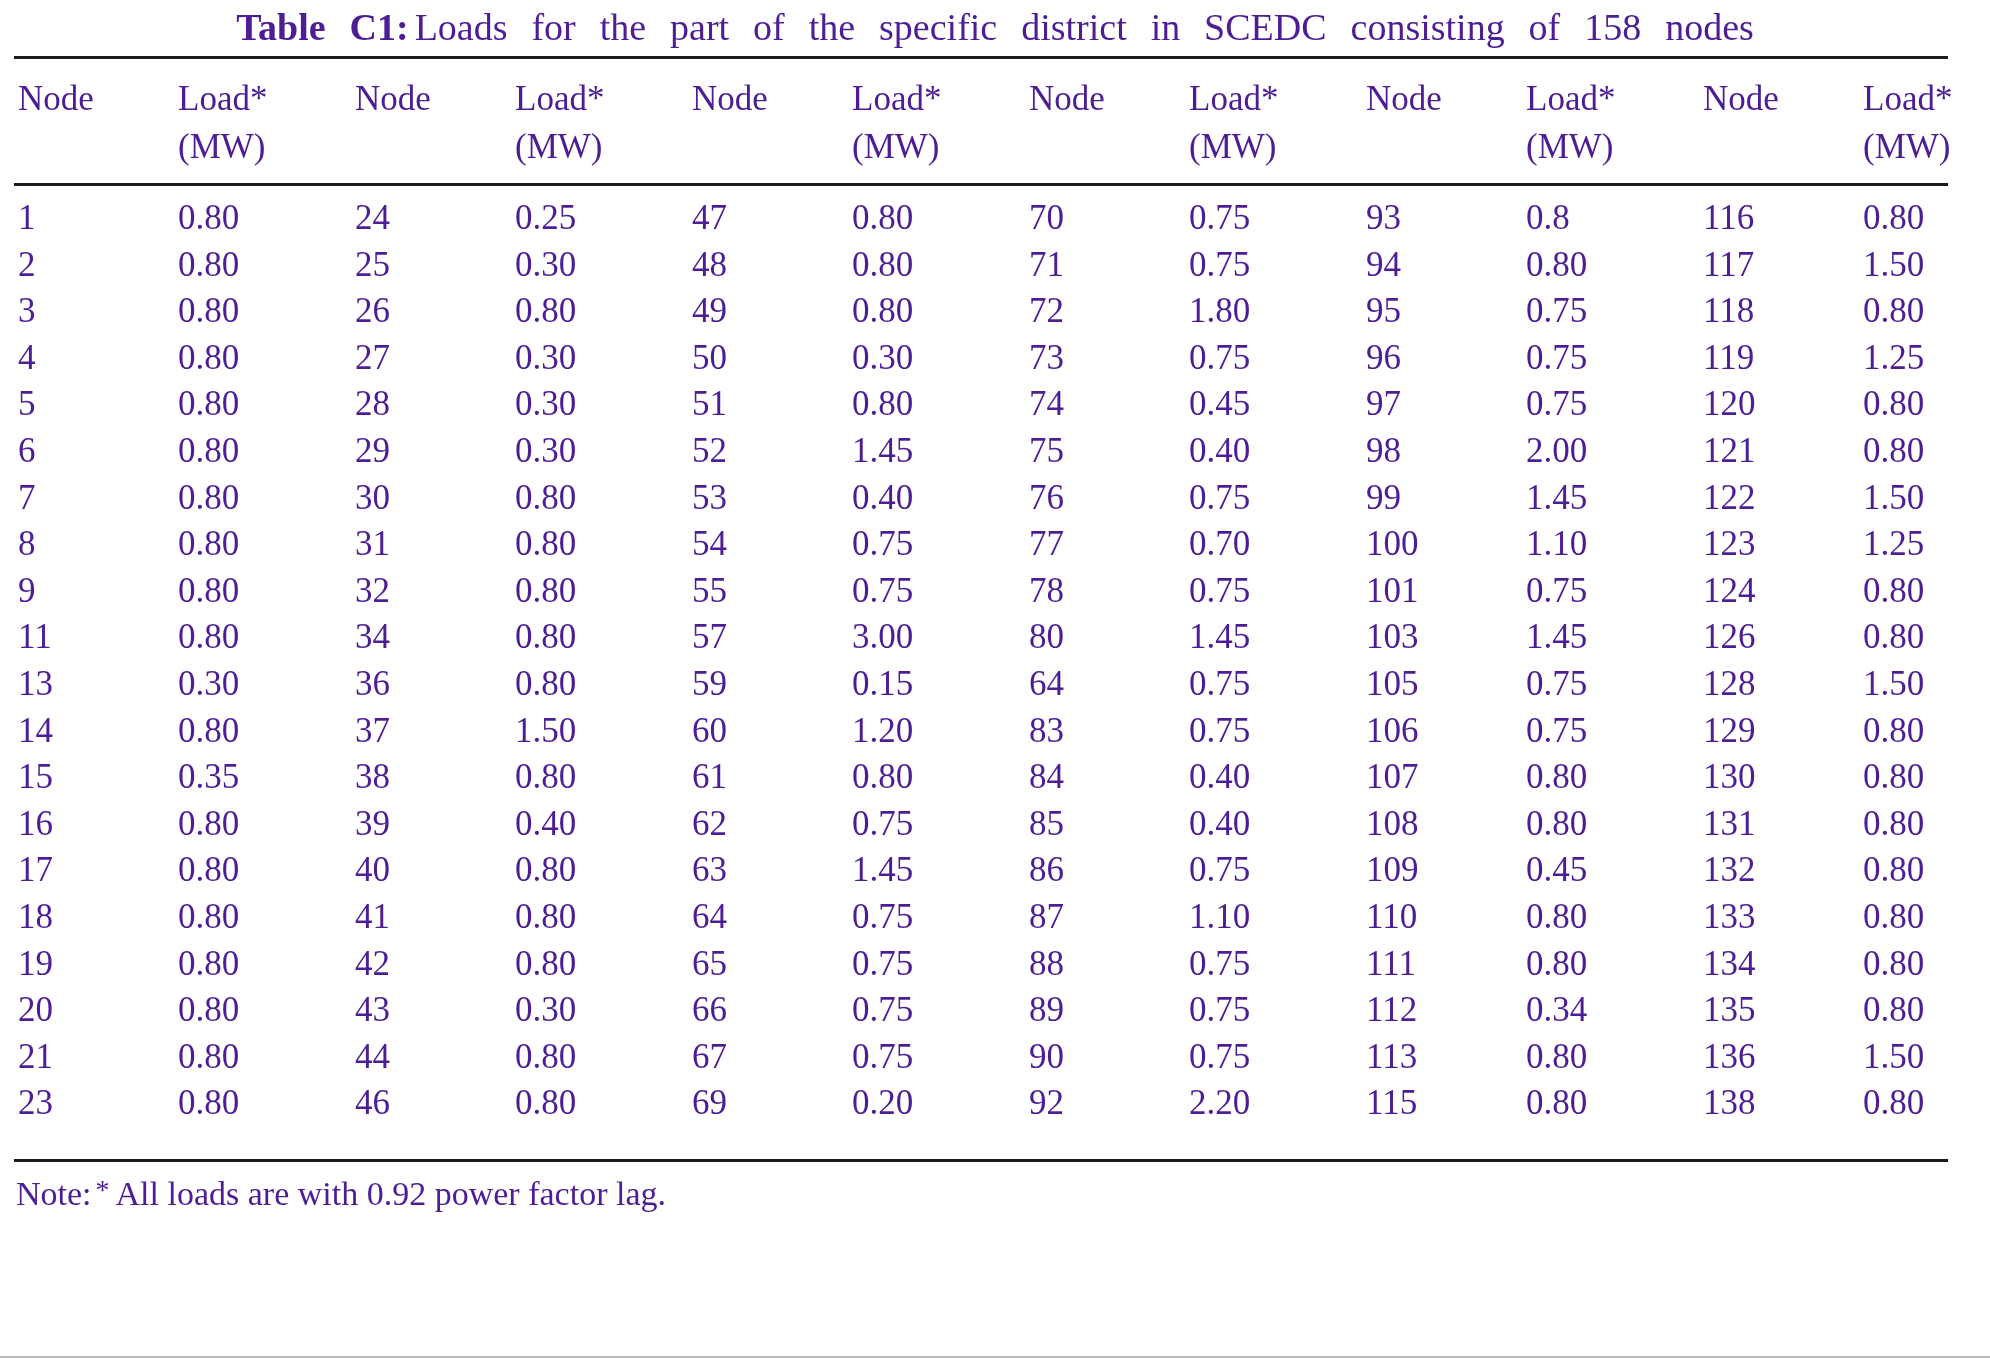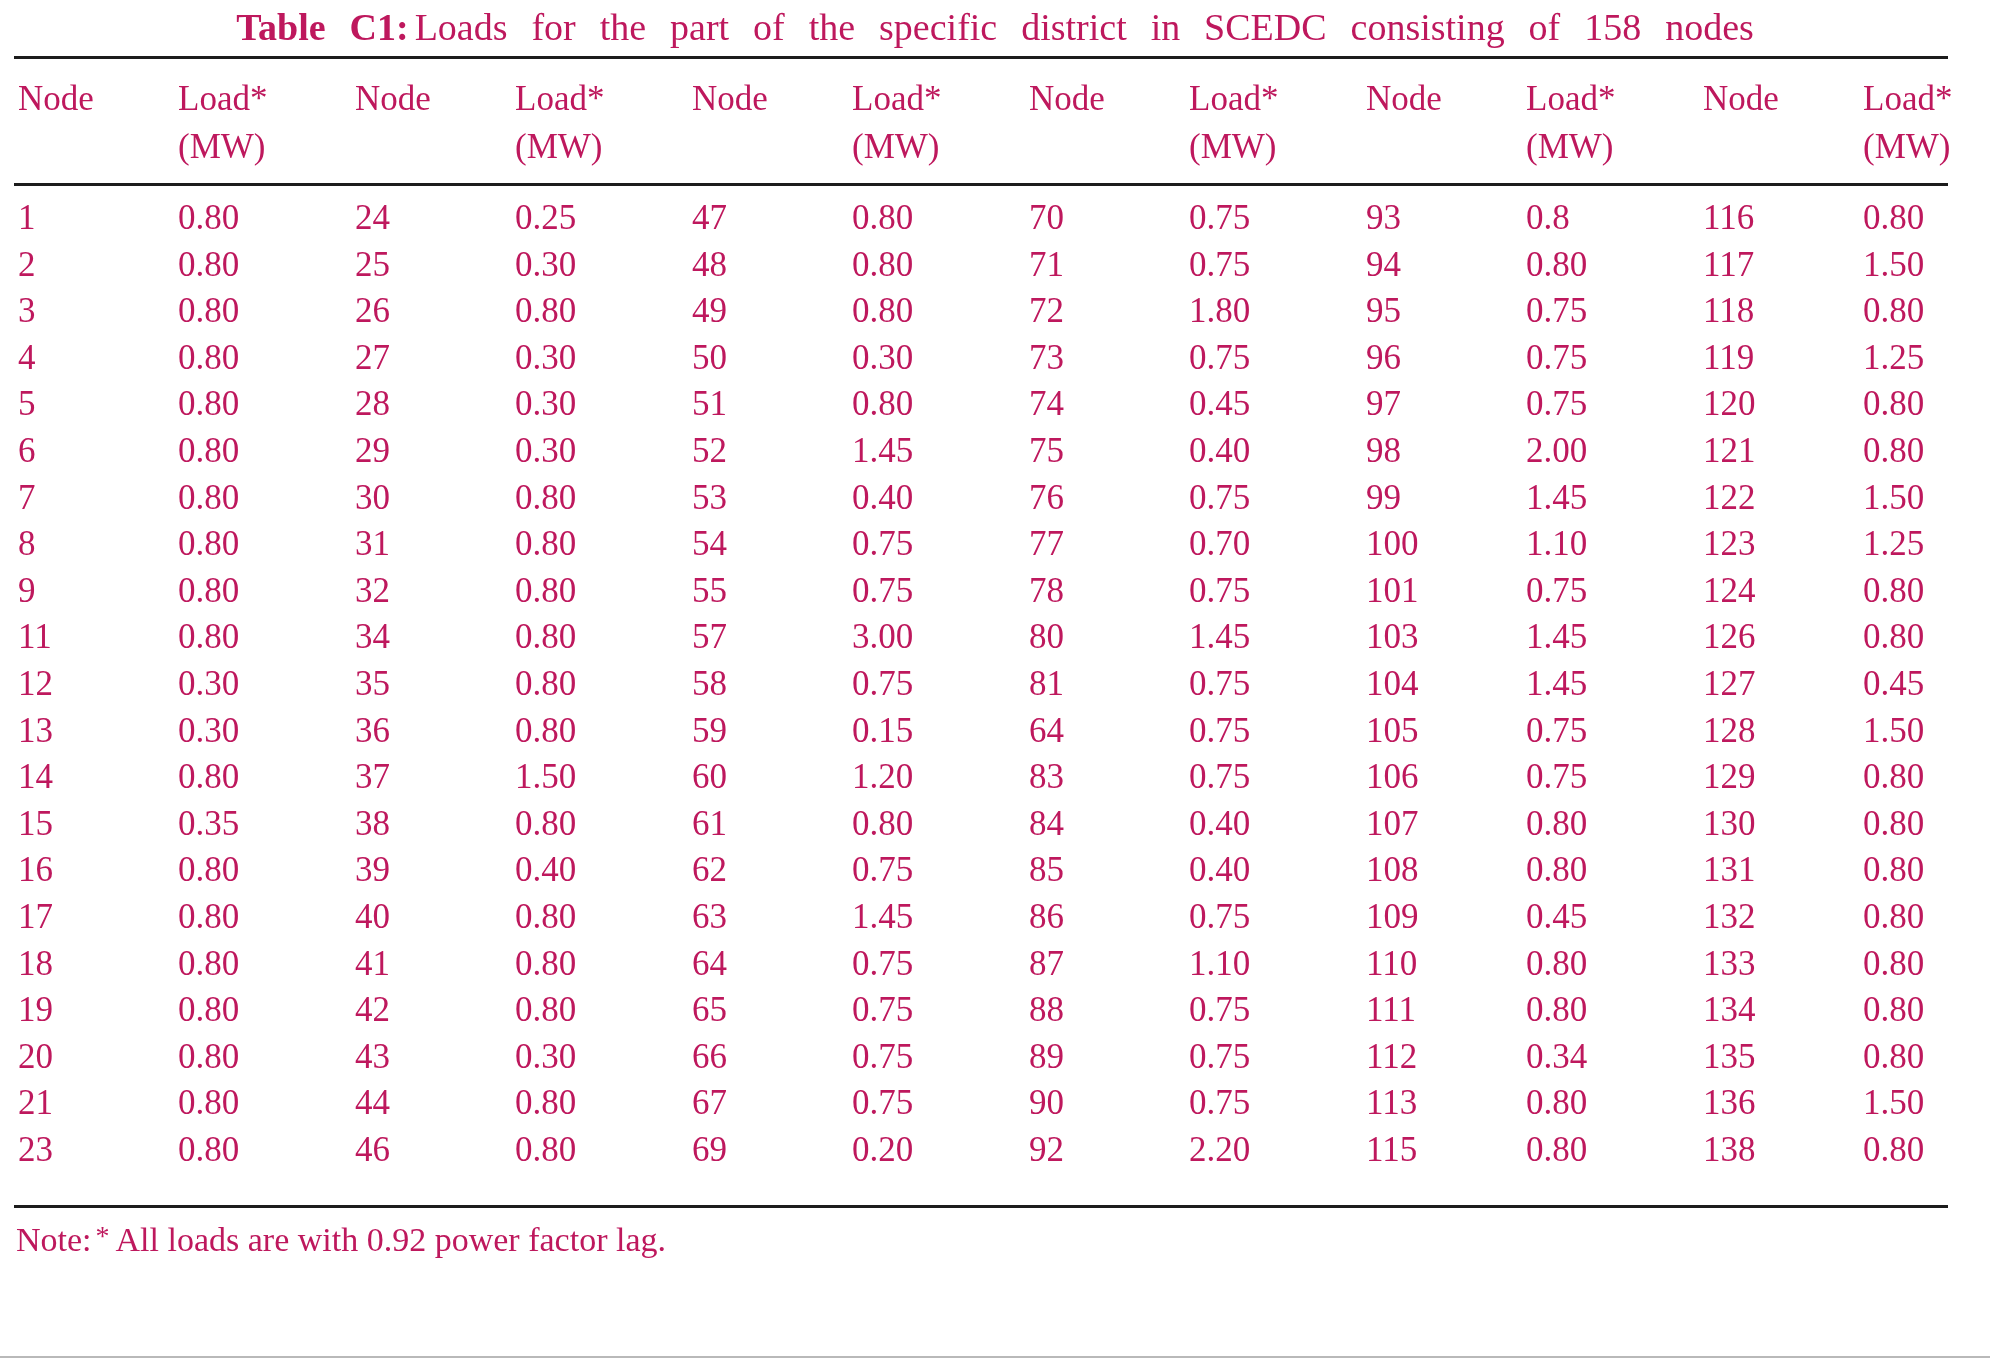--- a/index.html
+++ b/index.html
@@ -6,21 +6,21 @@
     margin: 0;
     padding: 0;
     background: #ffffff;
   }
   .page {
     position: relative;
     width: 1990px;
     height: 1359px;
     box-sizing: border-box;
     background: #ffffff;
-    color: #be185d;
+    color: #4c1d95;
     font-family: "Liberation Serif", serif;
     overflow: hidden;
   }
   .title {
     text-align: center;
     font-size: 38px;
     line-height: 50px;
     padding-top: 2px;
     word-spacing: 0.38em;
     white-space: nowrap;
@@ -284,34 +284,20 @@
           <td>57</td>
           <td>3.00</td>
           <td>80</td>
           <td>1.45</td>
           <td>103</td>
           <td>1.45</td>
           <td>126</td>
           <td>0.80</td>
         </tr>
         <tr>
-          <td>12</td>
-          <td>0.30</td>
-          <td>35</td>
-          <td>0.80</td>
-          <td>58</td>
-          <td>0.75</td>
-          <td>81</td>
-          <td>0.75</td>
-          <td>104</td>
-          <td>1.45</td>
-          <td>127</td>
-          <td>0.45</td>
-        </tr>
-        <tr>
           <td>13</td>
           <td>0.30</td>
           <td>36</td>
           <td>0.80</td>
           <td>59</td>
           <td>0.15</td>
           <td>64</td>
           <td>0.75</td>
           <td>105</td>
           <td>0.75</td>

